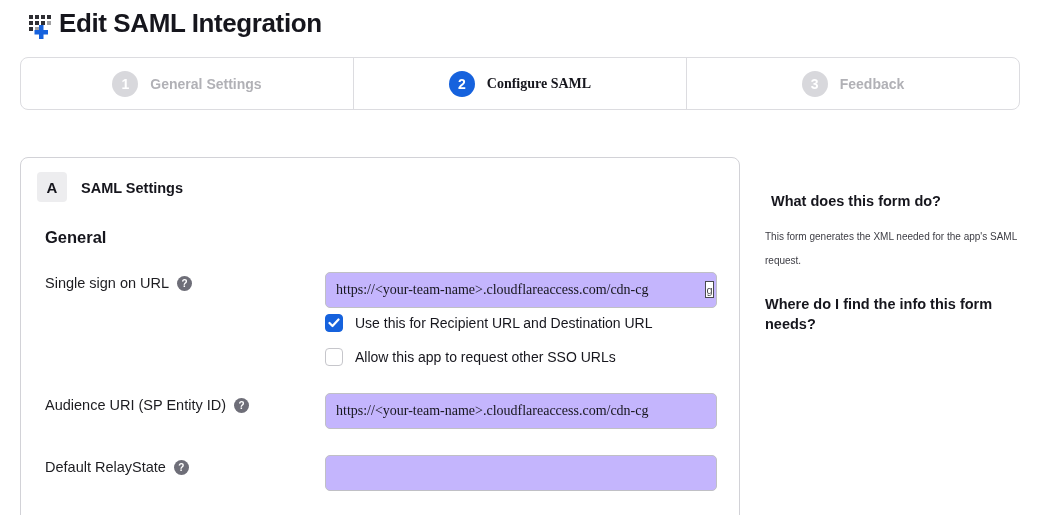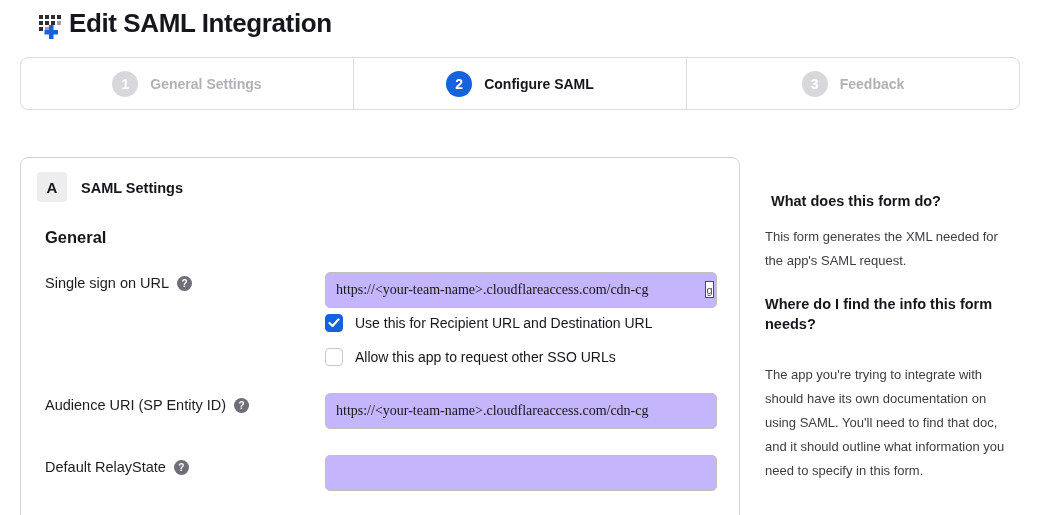--- a/index.html
+++ b/index.html
@@ -3,42 +3,42 @@
 <meta charset="utf-8">
 <style>
   * { margin:0; padding:0; box-sizing:border-box; }
   body { background:#ffffff; font-family:"Liberation Sans", sans-serif; }
   .page {
     position:relative; width:1063px; height:515px; overflow:hidden;
     background:#ffffff; color:#1d1d21;
   }
 
   
-  .hdr { position:absolute; left:38px; top:8px; display:flex; align-items:center;justify-content:center; }
+  .hdr { position:absolute; left:28px; top:8px; display:flex; align-items:center;justify-content:center; }
   .app-icon { width:27px; height:27px; margin-right:4px; position:relative; top:2px; }
   .page-title { font-size:26px; font-weight:700; color:#16161d; letter-spacing:-0.4px; }
 
   
   .steps {
     position:absolute; left:20px; top:57px; width:1000px; height:53px;
     border:1px solid #dcdce0; border-radius:8px; display:flex; background:#fff;
   }
   .step {
     flex:1 1 0; display:flex; align-items:center; justify-content:center; gap:12px;
     cursor:pointer;
   }
   .step + .step { border-left:1px solid #dcdce0; }
   .step-num {
     width:26px; height:26px; border-radius:50%; display:flex; align-items:center;
     justify-content:center; font-size:14px; font-weight:700; color:#ffffff;
     background:#d8d8dc; flex:0 0 auto;
   }
   .step.active .step-num { background:#1662dd; }
   .step-label { font-size:14px; font-weight:700; color:#b1b1b6; }
-  .step.active .step-label { color:#16161d; }
+  .step.active .step-label { color:#16161d;font-family:Liberation Serif, serif; }
 
   
   .panel {
     position:absolute; left:20px; top:157px; width:720px; height:500px;
     border:1px solid #d2d2d7; border-radius:8px; background:#fff;
   }
   .a-badge {
     position:absolute; left:16px; top:14px; width:30px; height:30px;
     background:#ededef; border-radius:4px; display:flex; align-items:center;
     justify-content:center; font-size:15px; font-weight:700; color:#16161d;
@@ -80,21 +80,21 @@
     cursor:pointer; flex:0 0 auto;
   }
   .checkbox.checked { background:#1662dd; border-color:#1662dd; }
   .cb-label { font-size:14px; color:#16161d; }
 
   .helper-text { position:absolute; left:304px; top:339px; font-size:14px; color:#6e6e78; }
 
   
   .sidebar { position:absolute; left:765px; top:191px; width:252px; }
   .sb-q { font-size:14.5px; font-weight:700; color:#16161d; line-height:20px; }
-  .sb-a { font-size:13px; color:#3d3d44; line-height:24px; }
+  .sb-a { font-size:10px; color:#3d3d44; line-height:24px; }
   .sb-q1 { margin-bottom:14px;margin-left:6px; }
   .sb-a1 { margin-bottom:21px; }
   .sb-q2 { margin-bottom:29px; }
 </style>
 </head>
 <body>
 
 <div class="page">
 
   <div class="hdr">
@@ -176,16 +176,15 @@
     </div>
     <div class="input-wrap iw-relay">
       <input class="text-input" type="text" value="" style="">
     </div>
   </section>
 
   <aside class="sidebar">
     <div class="sb-q sb-q1">What does this form do?</div>
     <p class="sb-a sb-a1">This form generates the XML needed for the app's SAML request.</p>
     <div class="sb-q sb-q2">Where do I find the info this form needs?</div>
-    <p class="sb-a sb-a2">The app you're trying to integrate with should have its own documentation on using SAML. You'll need to find that doc, and it should outline what information you need to specify in this form.</p>
   </aside>
 
 </div>
 
 </body></html>

